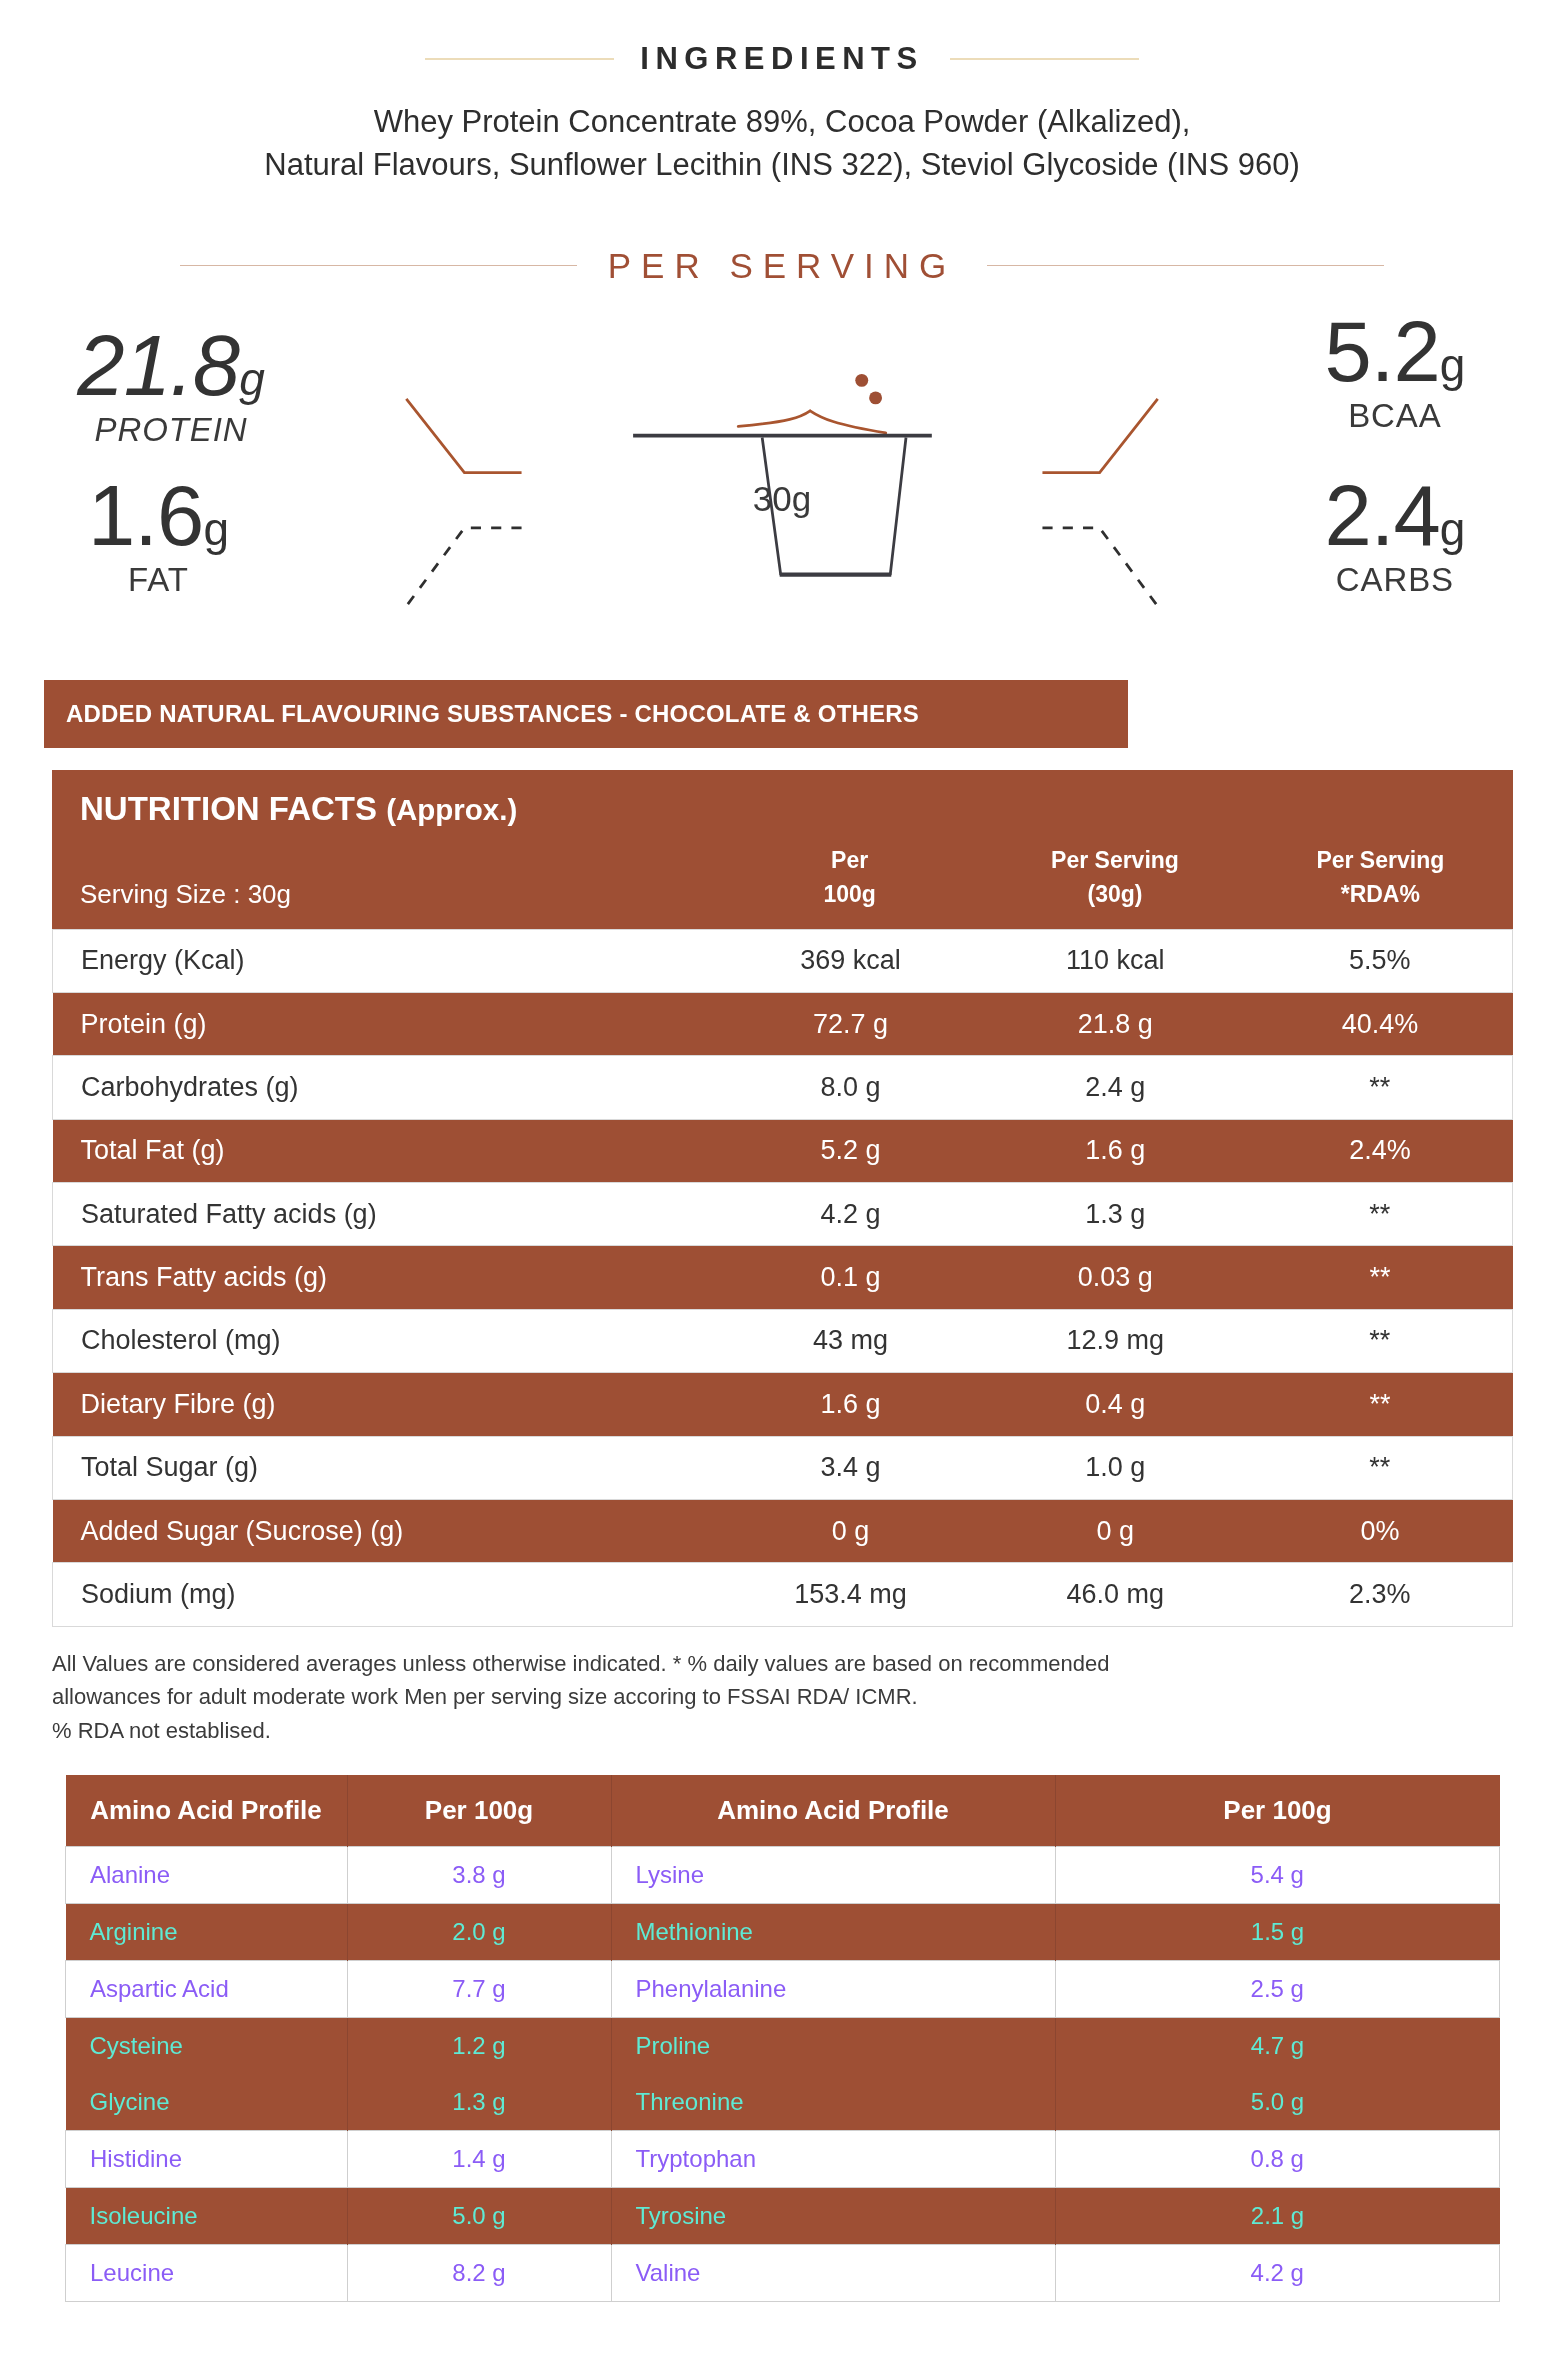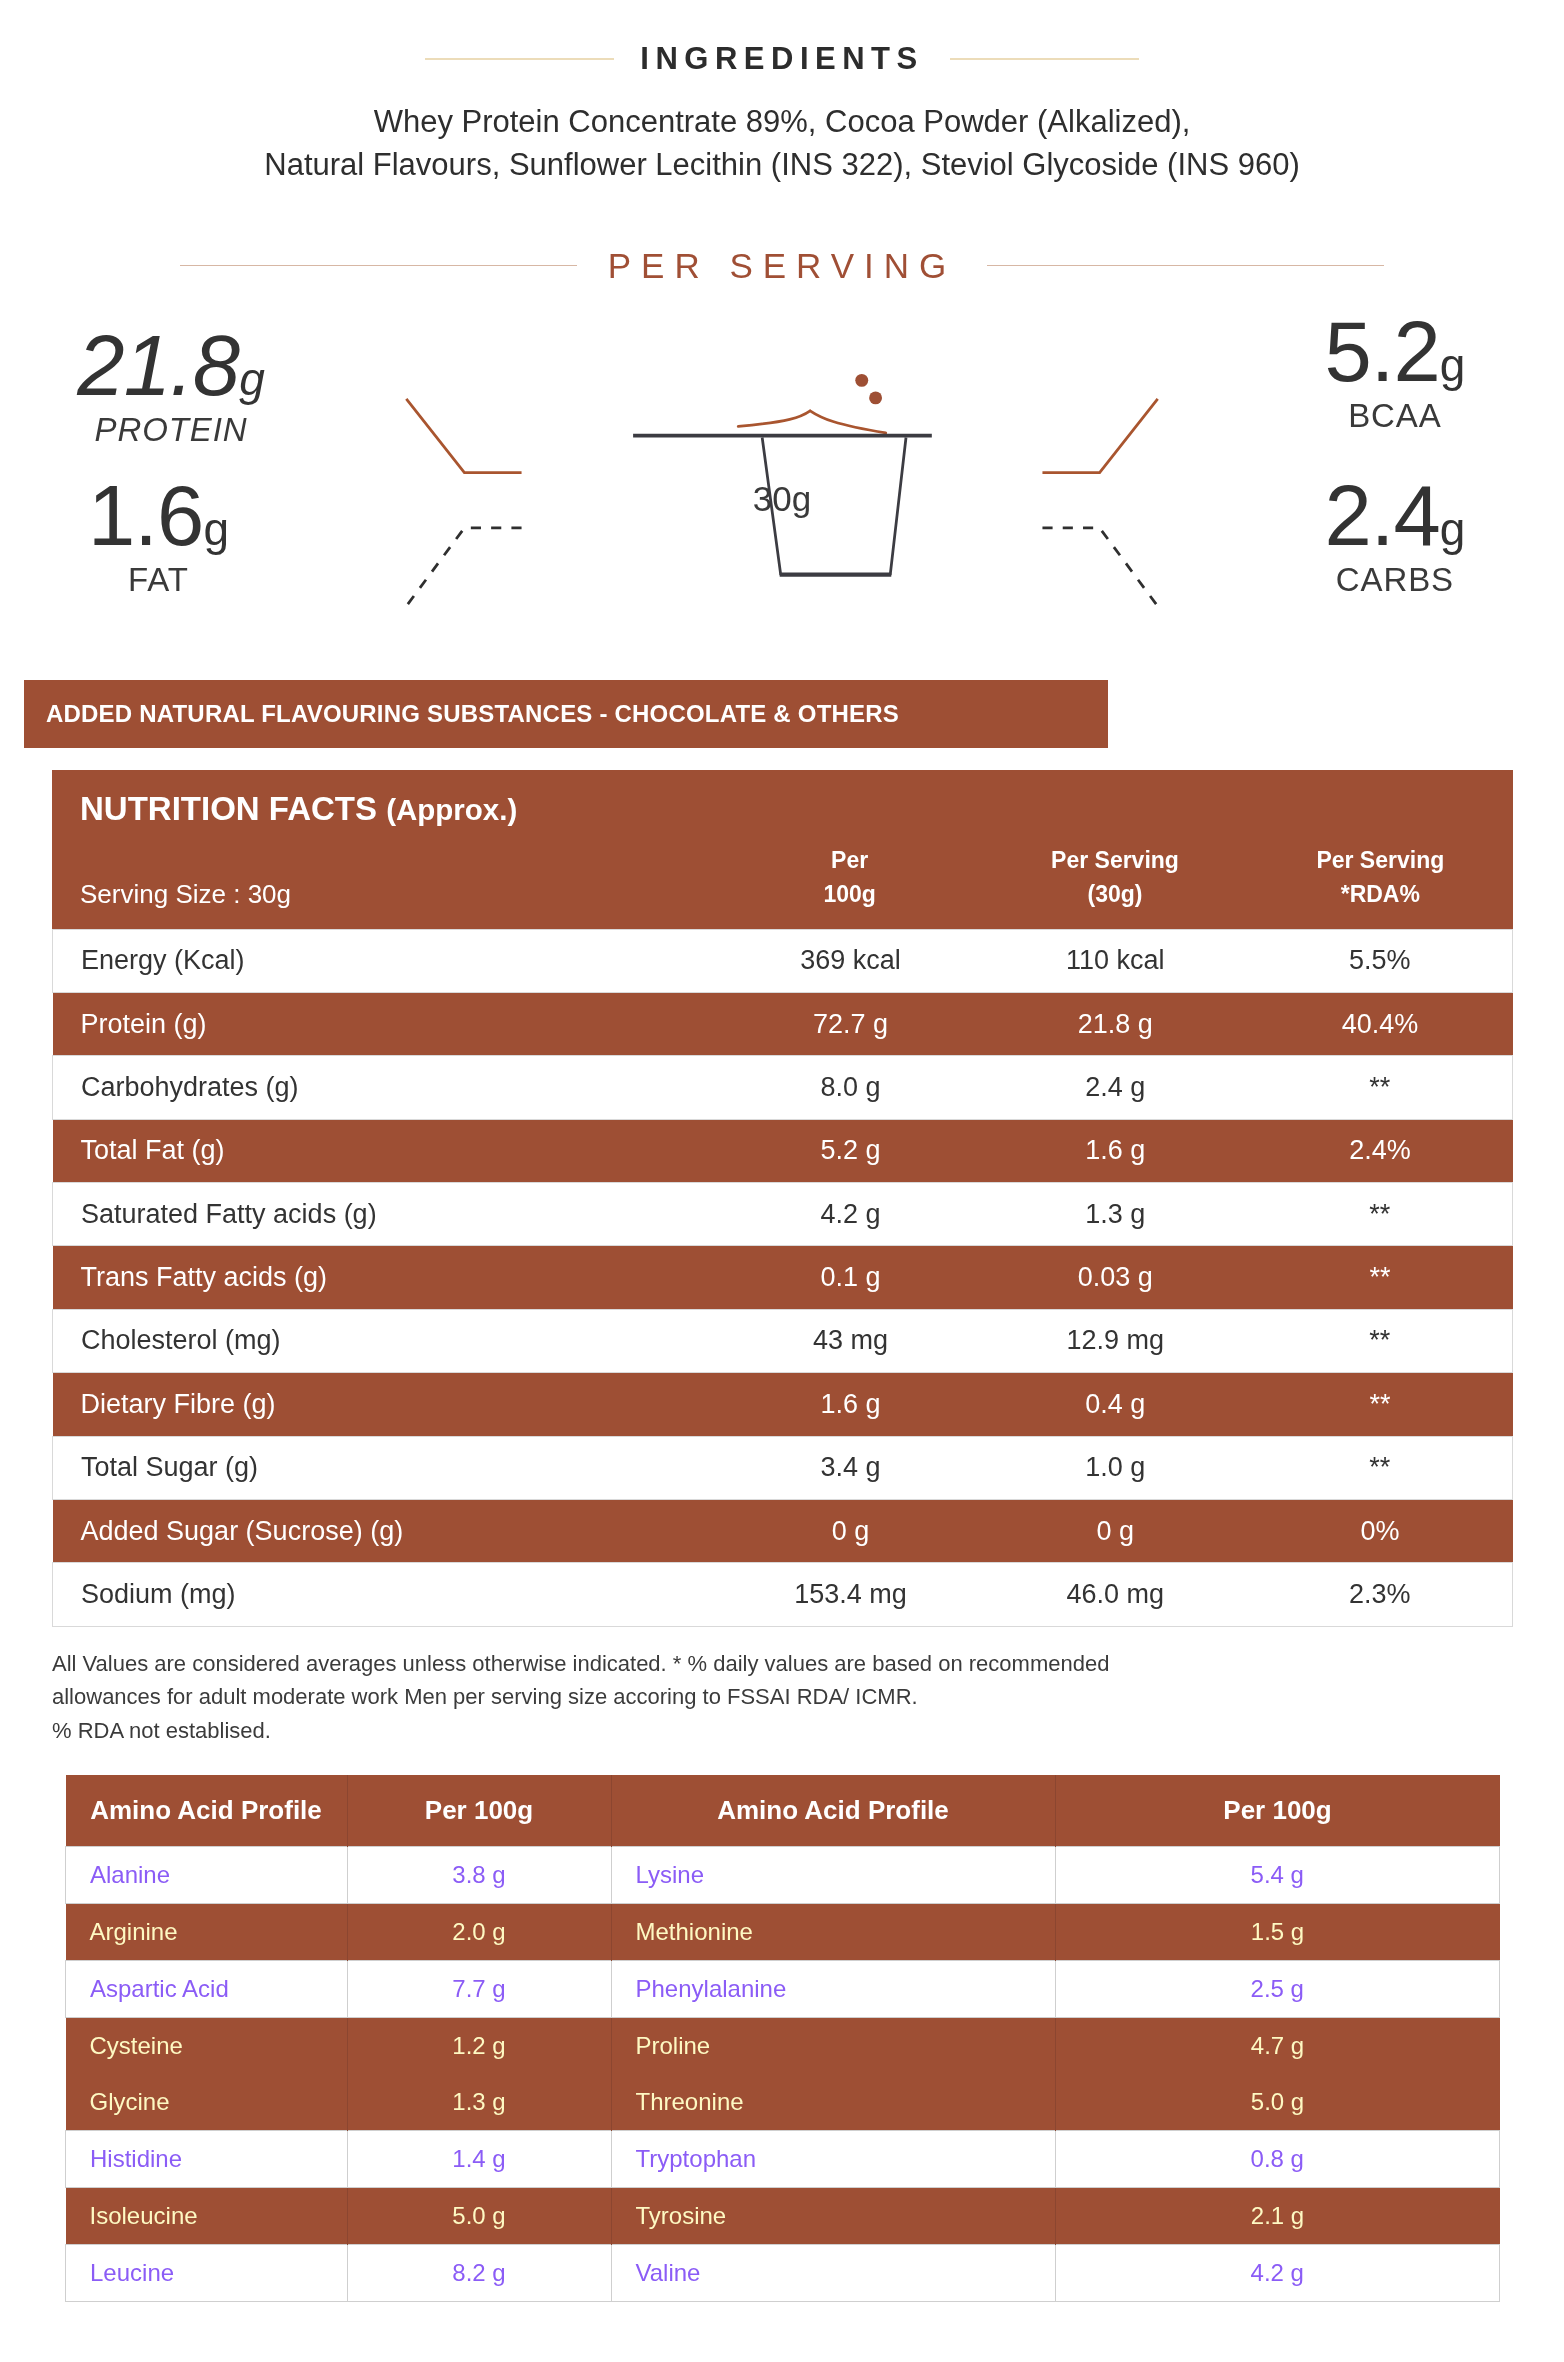--- a/index.html
+++ b/index.html
@@ -117,21 +117,21 @@
     right: 0;
     top: 177px;
     text-align: center;
     font-size: 35px;
     font-weight: 400;
     color: #3a3a3a;
   }
 
   
   .flavour-banner {
-    margin: 0 24px;
+    margin: 0 44px;
     width: 1084px;
     background: #9e4f34;
     color: #ffffff;
     font-size: 24px;
     font-weight: 700;
     letter-spacing: 0.2px;
     padding: 20px 22px;
     box-sizing: border-box;
   }
 
@@ -233,21 +233,21 @@
   table.amino td {
     font-size: 24px;
     font-weight: 400;
     padding: 14px 0;
     border-right: 0.9px solid #cfcfcf;
   }
   table.amino td:last-child { border-right: none; }
   table.amino td.name { padding-left: 24px; text-align: left; }
   table.amino td.val  { text-align: center; }
   table.amino tr.light td { background: #ffffff; color: #8b5cf6; border-bottom: 0.9px solid #cfcfcf; border-top: 0.9px solid #cfcfcf; }
-  table.amino tr.dark  td { background: #9e4f34; color: #fef9c3; border-right-color: #8c4630; }
+  table.amino tr.dark  td { background: #9e4f34; color: #5eead4; border-right-color: #8c4630; }
   table.amino tr.light td:first-child { border-left: 0.9px solid #cfcfcf; }
   table.amino tr.light td:last-child  { border-right: 0.9px solid #cfcfcf; }
 </style>
 </head>
 <body>
 
 <div class="page">
 
   <div class="ingredients-head">
     <span class="ing-rule"></span>

